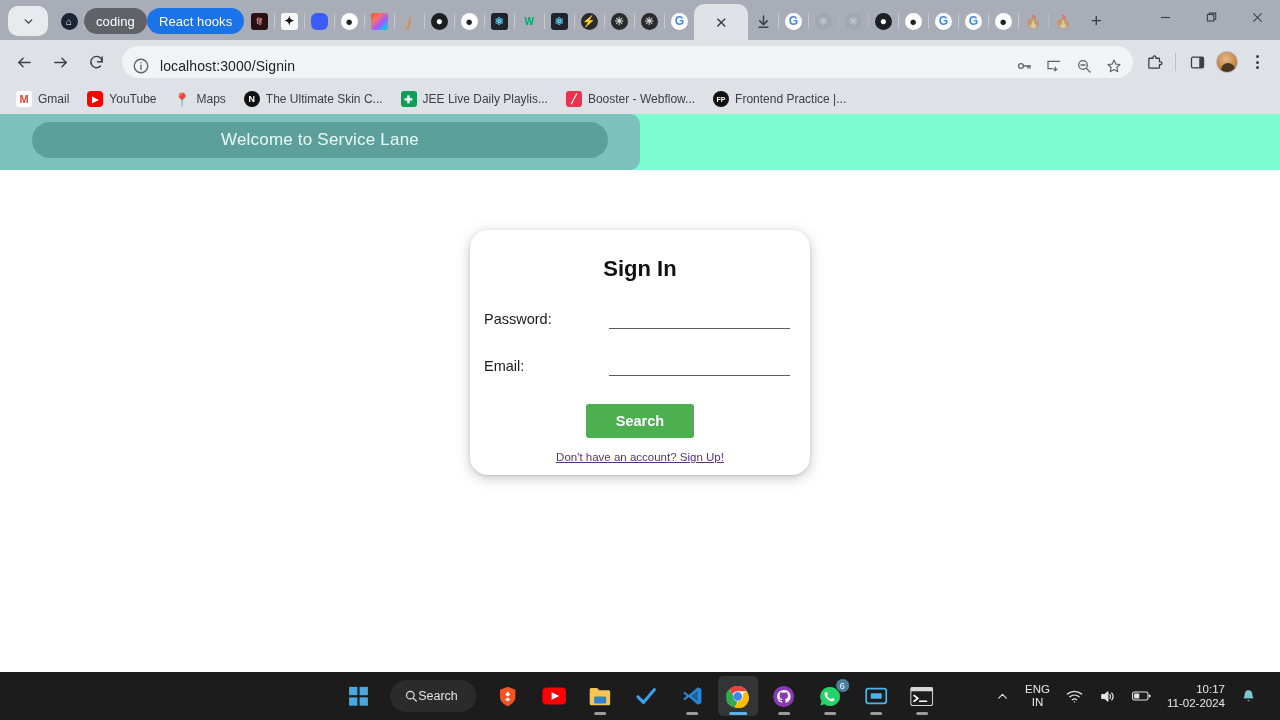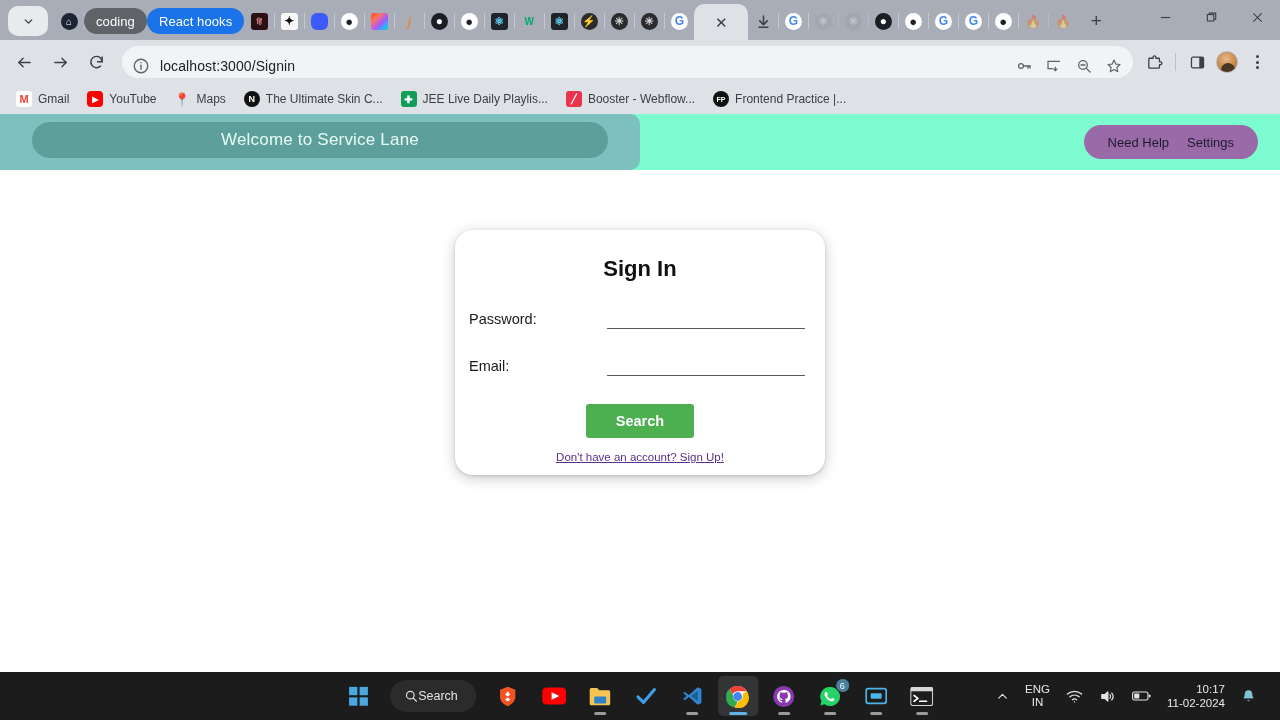--- a/index.html
+++ b/index.html
@@ -125,21 +125,21 @@
   .hdr-actions {
     position: absolute; right: 22px; top: 11px; height: 34px;
     background: #9a6aa8; border-radius: 17px;
     display: flex; align-items: center; gap: 18px; padding: 0 24px;
   }
   .hdr-actions span { font-size: 13px; color: #1c1c2e; }
 
   .page-body { height: 502px; background: #fff; display: flex; justify-content: center; }
 
   .card {
-    width: 370px; margin-top: 60px; background: #fff;
+    width: 340px; margin-top: 60px; background: #fff;
     border-radius: 18px; padding: 26px 0 26px 0;
     box-shadow: 0 3px 14px rgba(0,0,0,.22), 0 1px 3px rgba(0,0,0,.12);
     height: 245px;
     display: flex; flex-direction: column; align-items: center;
   }
   .card-title { font-size: 22px; font-weight: bold; color: #111; margin-bottom: 28px; }
   .form { width: 100%; padding: 0 12px; }
   .row { display: flex; align-items: flex-end; margin-bottom: 28px; }
   .row-label { width: 140px; font-size: 14.5px; color: #1a1a1a; padding-left: 2px; padding-bottom: 2px; }
   .row-input {
@@ -468,24 +468,20 @@
     </div>
   </div>
 
   <div class="viewport">
 
     <div class="site-header" style="background: rgb(125, 252, 210);">
       <div class="hdr-left-overlay"></div>
       <div class="hdr-pill" style="background: rgb(93, 160, 155);">
         <span class="hdr-pill-text">Welcome to Service Lane</span>
       </div>
-      <div class="hdr-actions" style="background: rgb(154, 106, 168);">
-        <span>Need Help</span>
-        <span>Settings</span>
-      </div>
     </div>
 
     <div class="page-body">
       <div class="card">
         <div class="card-title">Sign In</div>
 
         <div class="form">
           <div class="row">
             <label class="row-label">Password:</label>
             <input class="row-input" type="password" placeholder="" style="">

